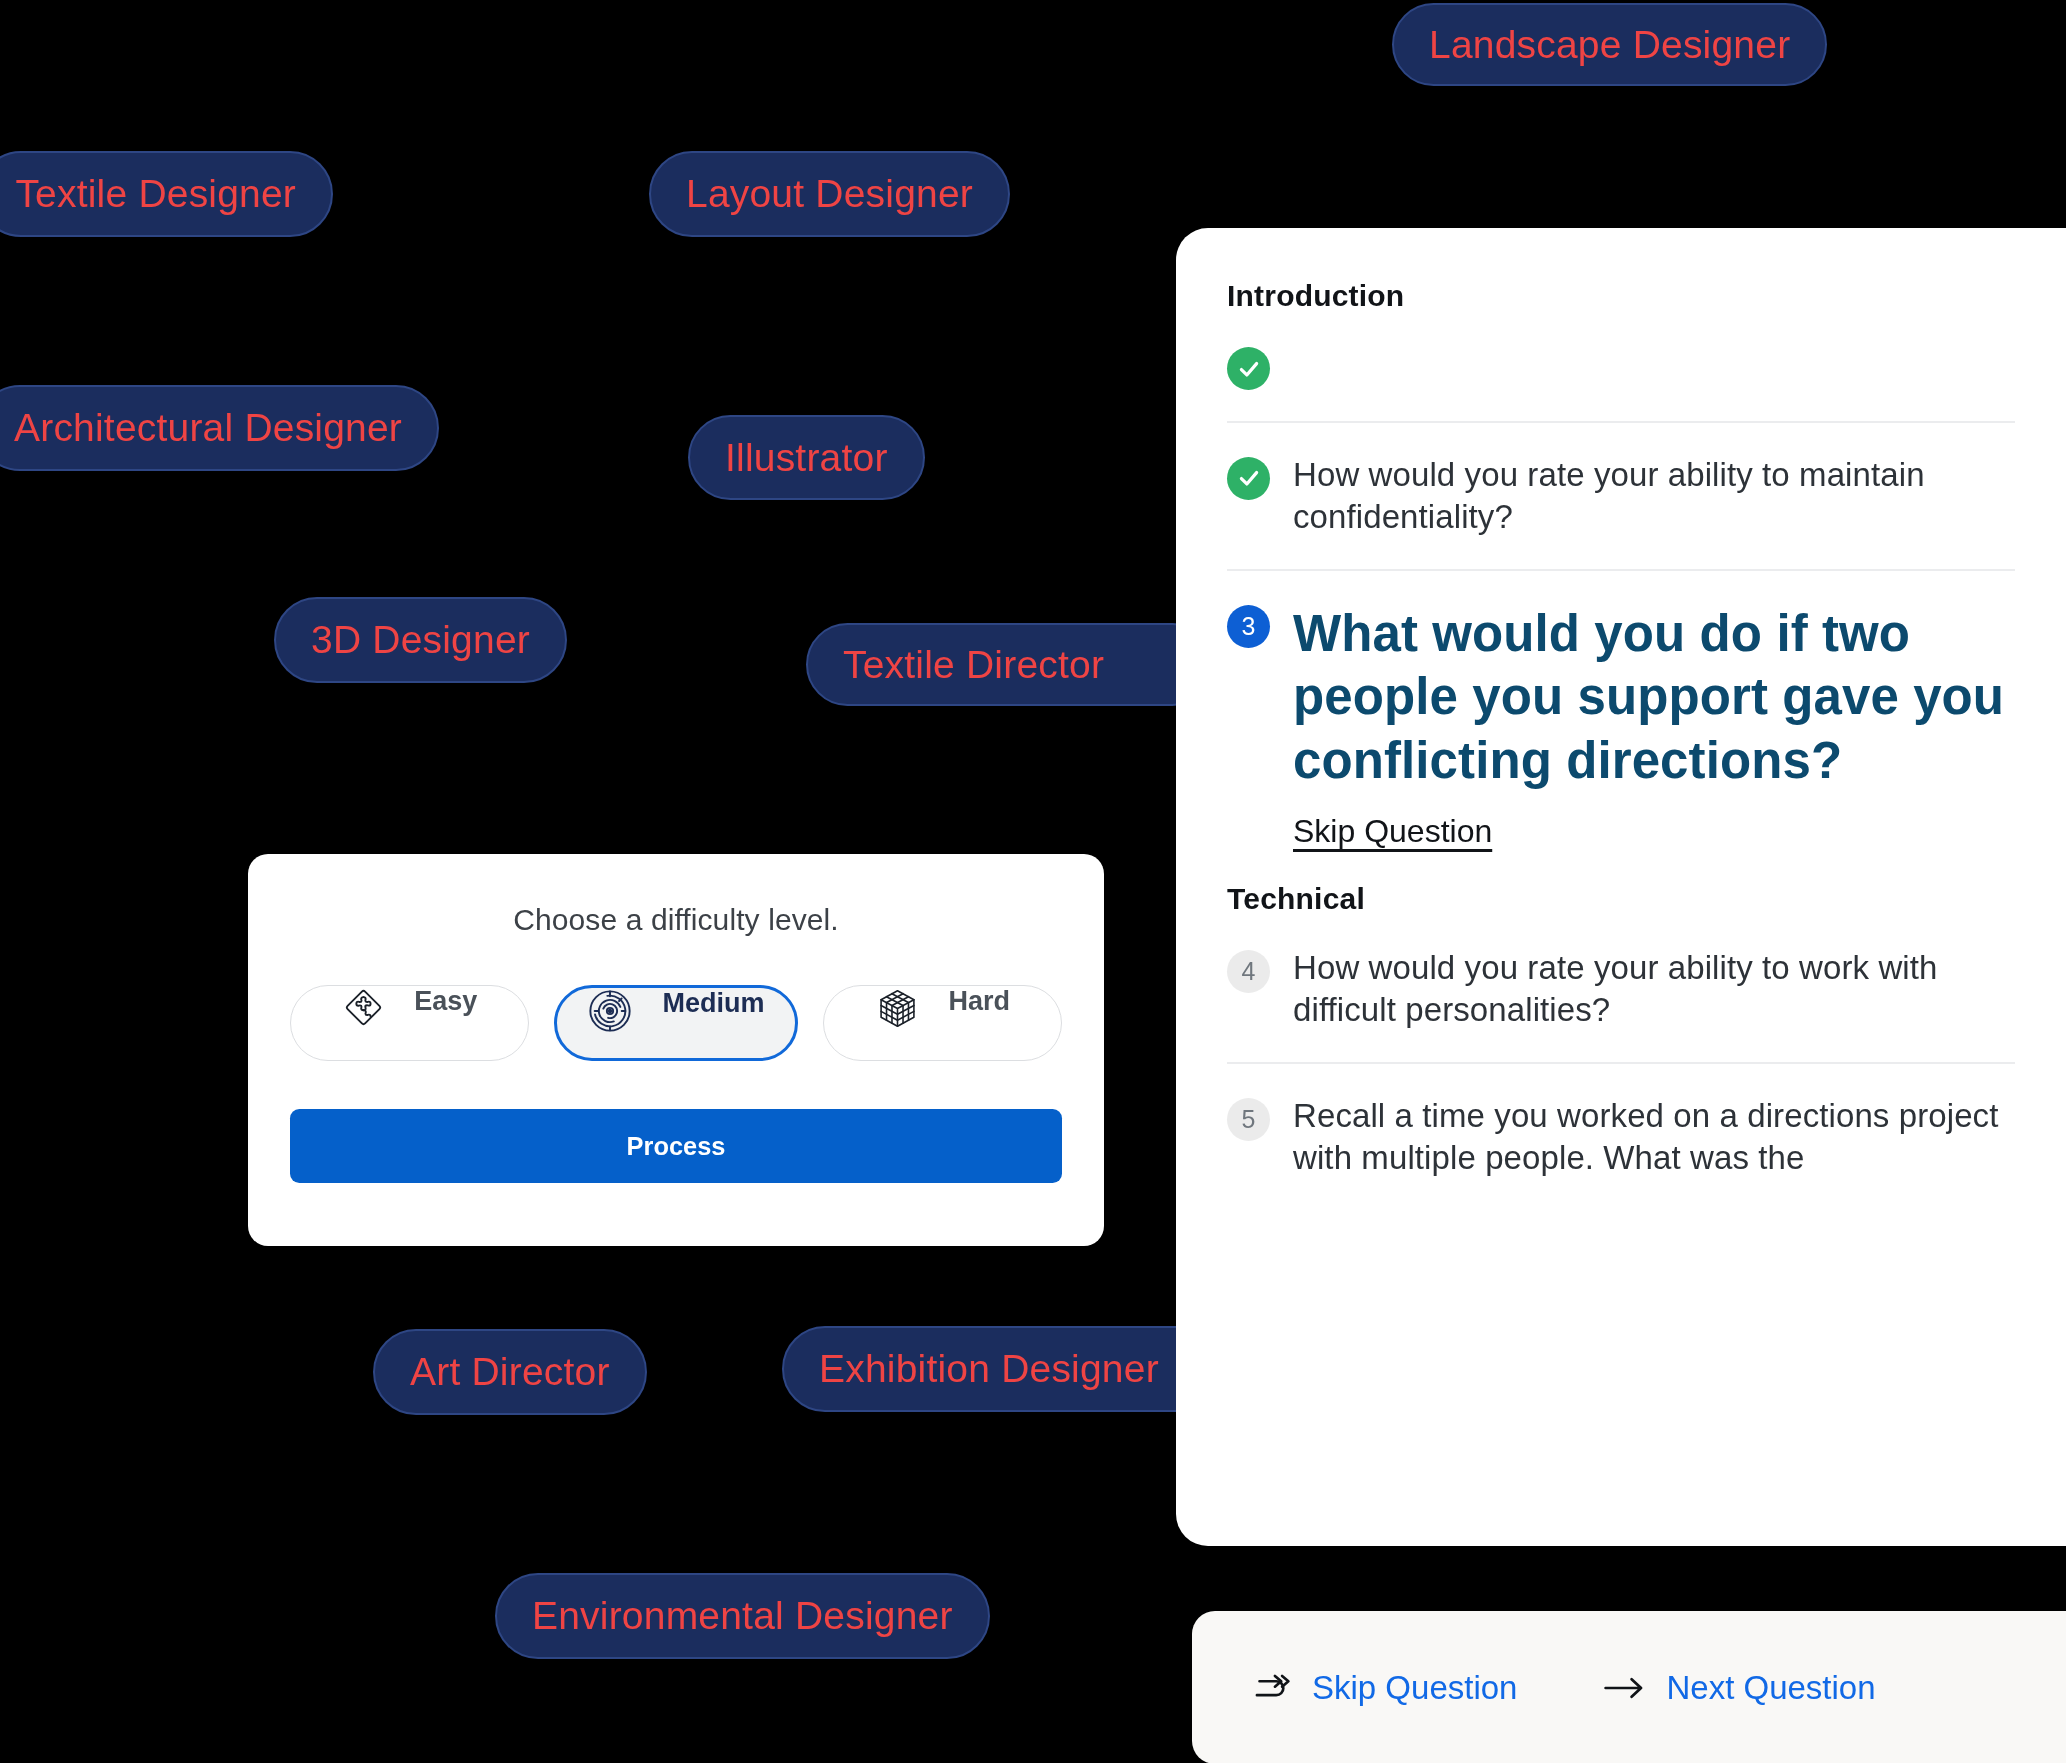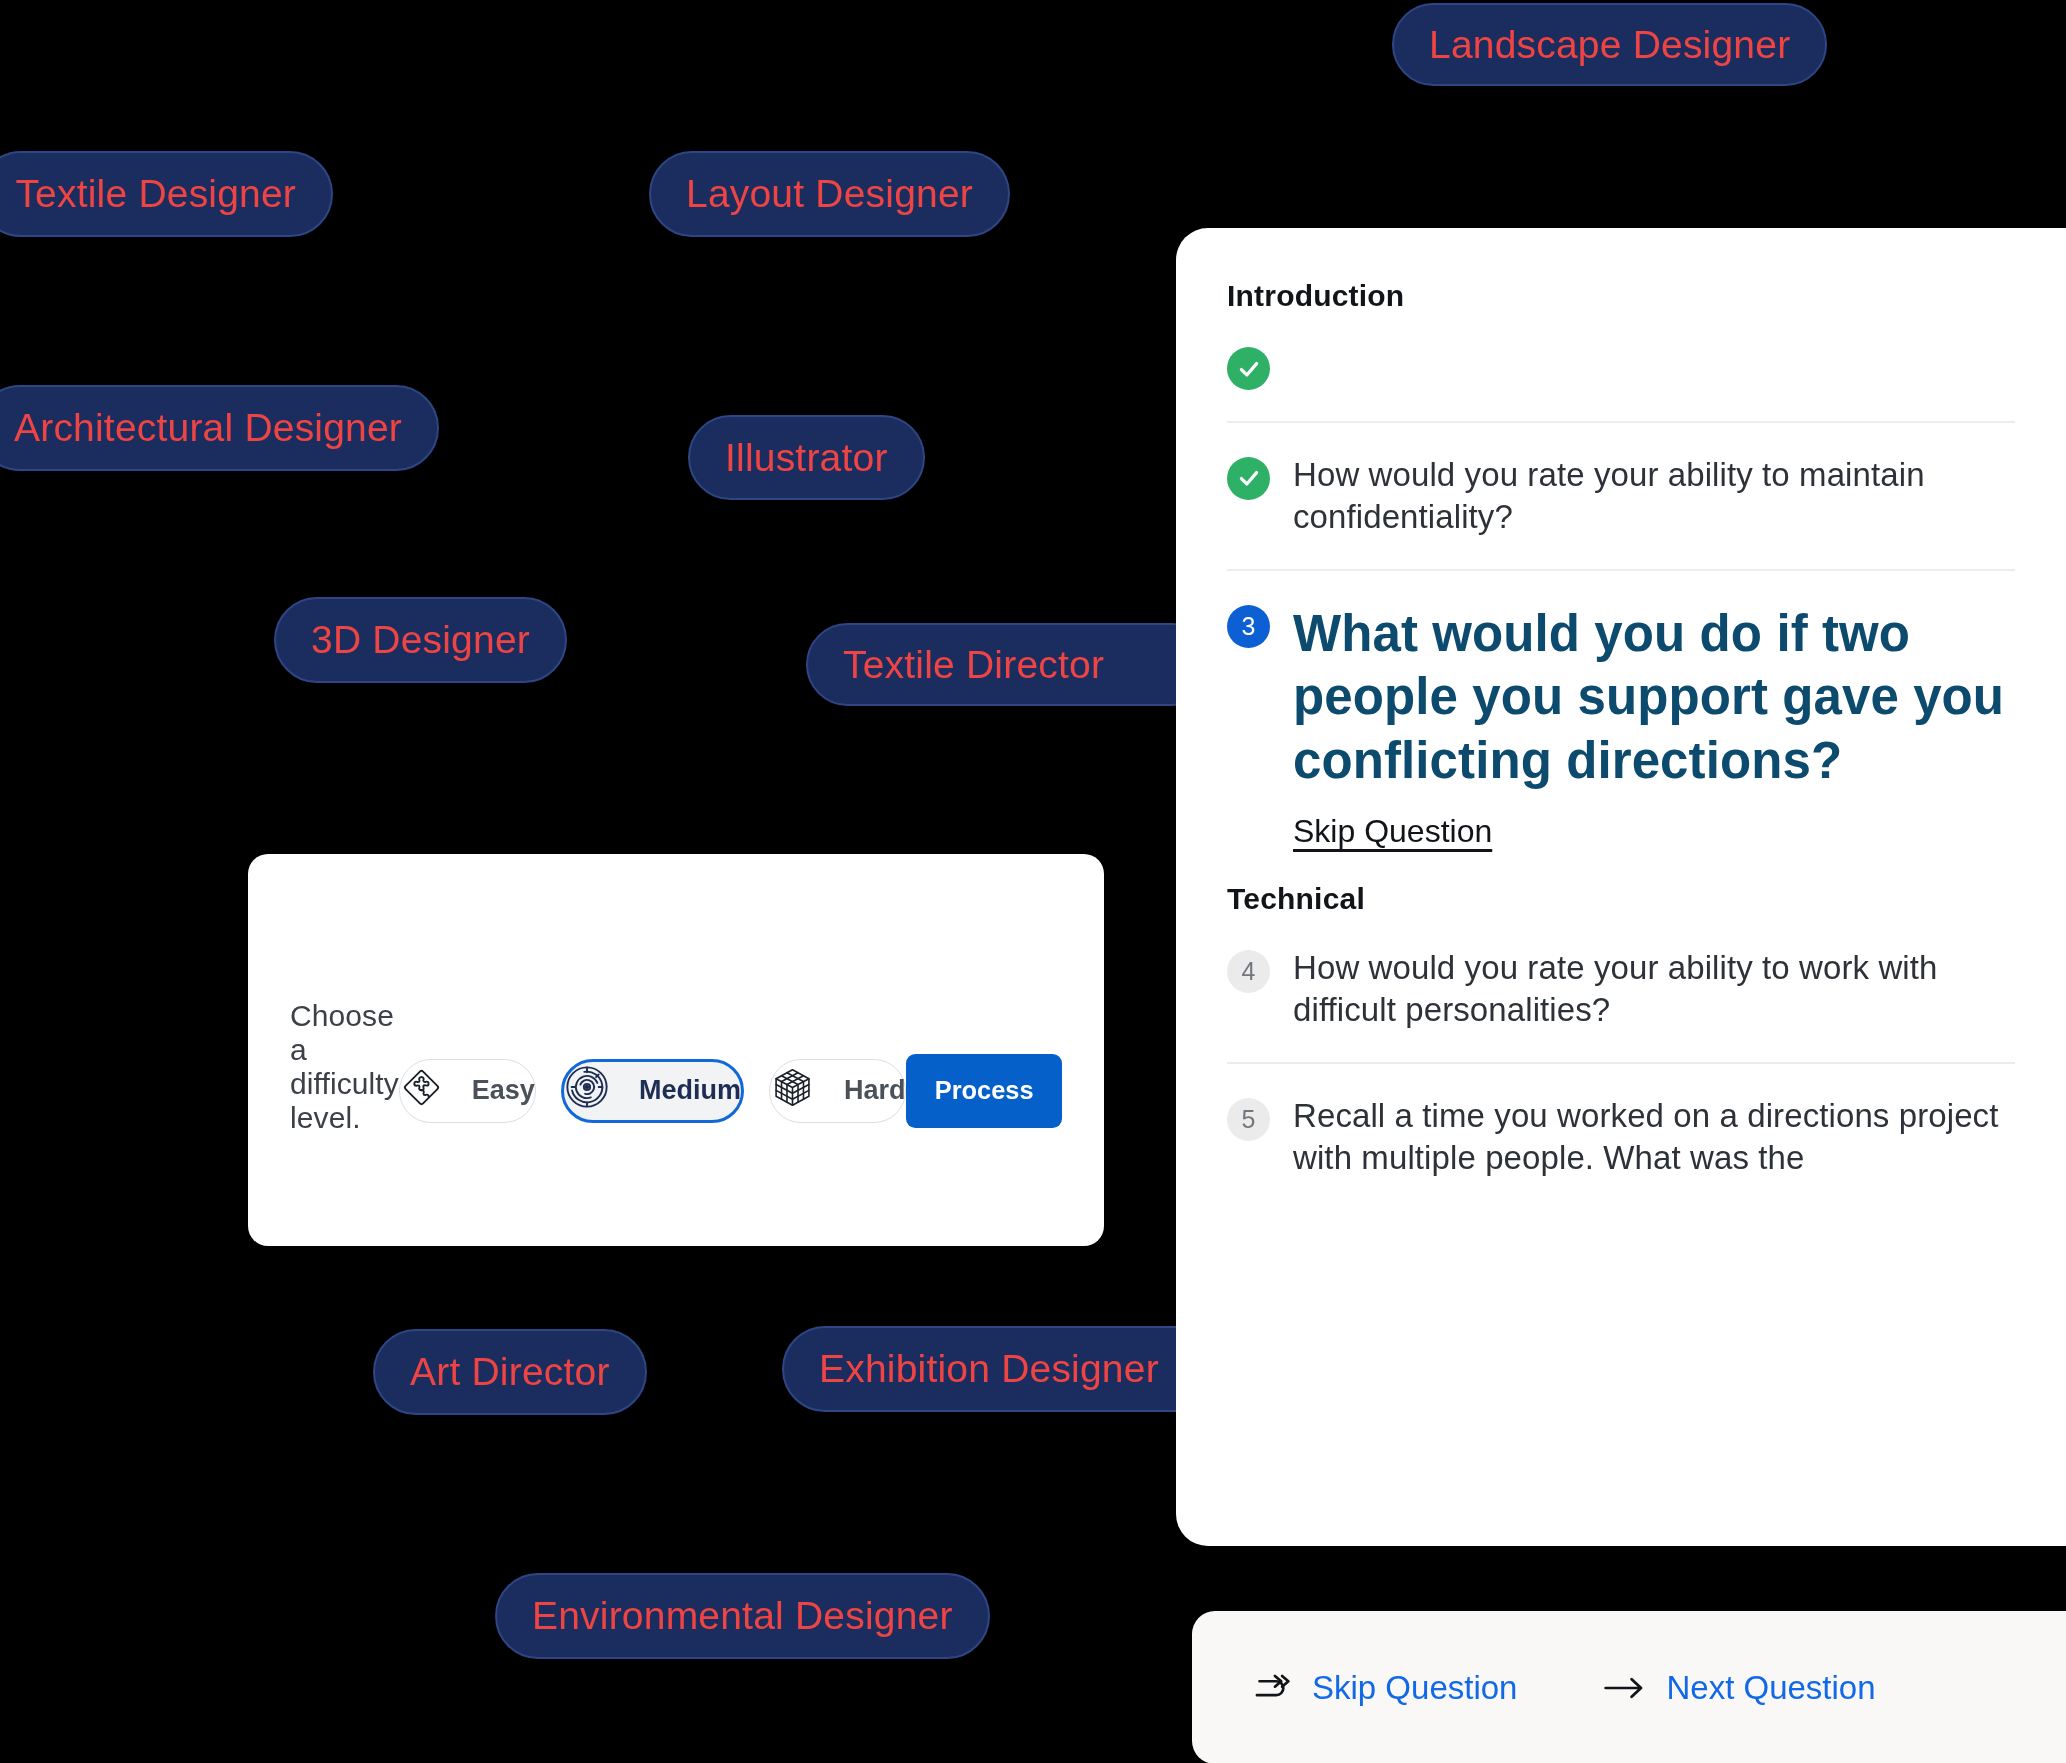--- a/index.html
+++ b/index.html
@@ -27,33 +27,33 @@
   }
 
   
   .difficulty-card {
     position: absolute;
     left: 248px; top: 854px;
     width: 856px; height: 392px;
     background: #ffffff;
     border-radius: 20px;
     box-shadow: 0 14px 34px rgba(0,0,0,.55);
-    display: flex; flex-direction: row; align-items: center;
+    display: flex; flex-direction: column; align-items: center;
     padding: 49px 42px 16px 42px;
   }
   .difficulty-title {
     font-size: 30px; color: #3c4147; letter-spacing: 0.1px;
   }
   .level-row {
     display: flex; gap: 25px; margin-top: 48px; width: 100%;
     justify-content: center;
   }
   .level-chip {
-    display: flex; align-items: center; justify-content: center; gap: 29px;
-    height: 64px; flex: 1 1 0;
+    display: flex; align-items: flex-start; justify-content: center; gap: 29px;
+    height: 76px; flex: 1 1 0;
     border: 1.5px solid #dcdee1;
     border-radius: 770px;
     background: #ffffff;
     font-size: 27px; color: #4a5159; font-weight: 700;
   }
   .level-chip.selected {
     border: 3.1px solid #1169d9;
     background: #f2f3f4;
     color: #1d2d54;
   }

